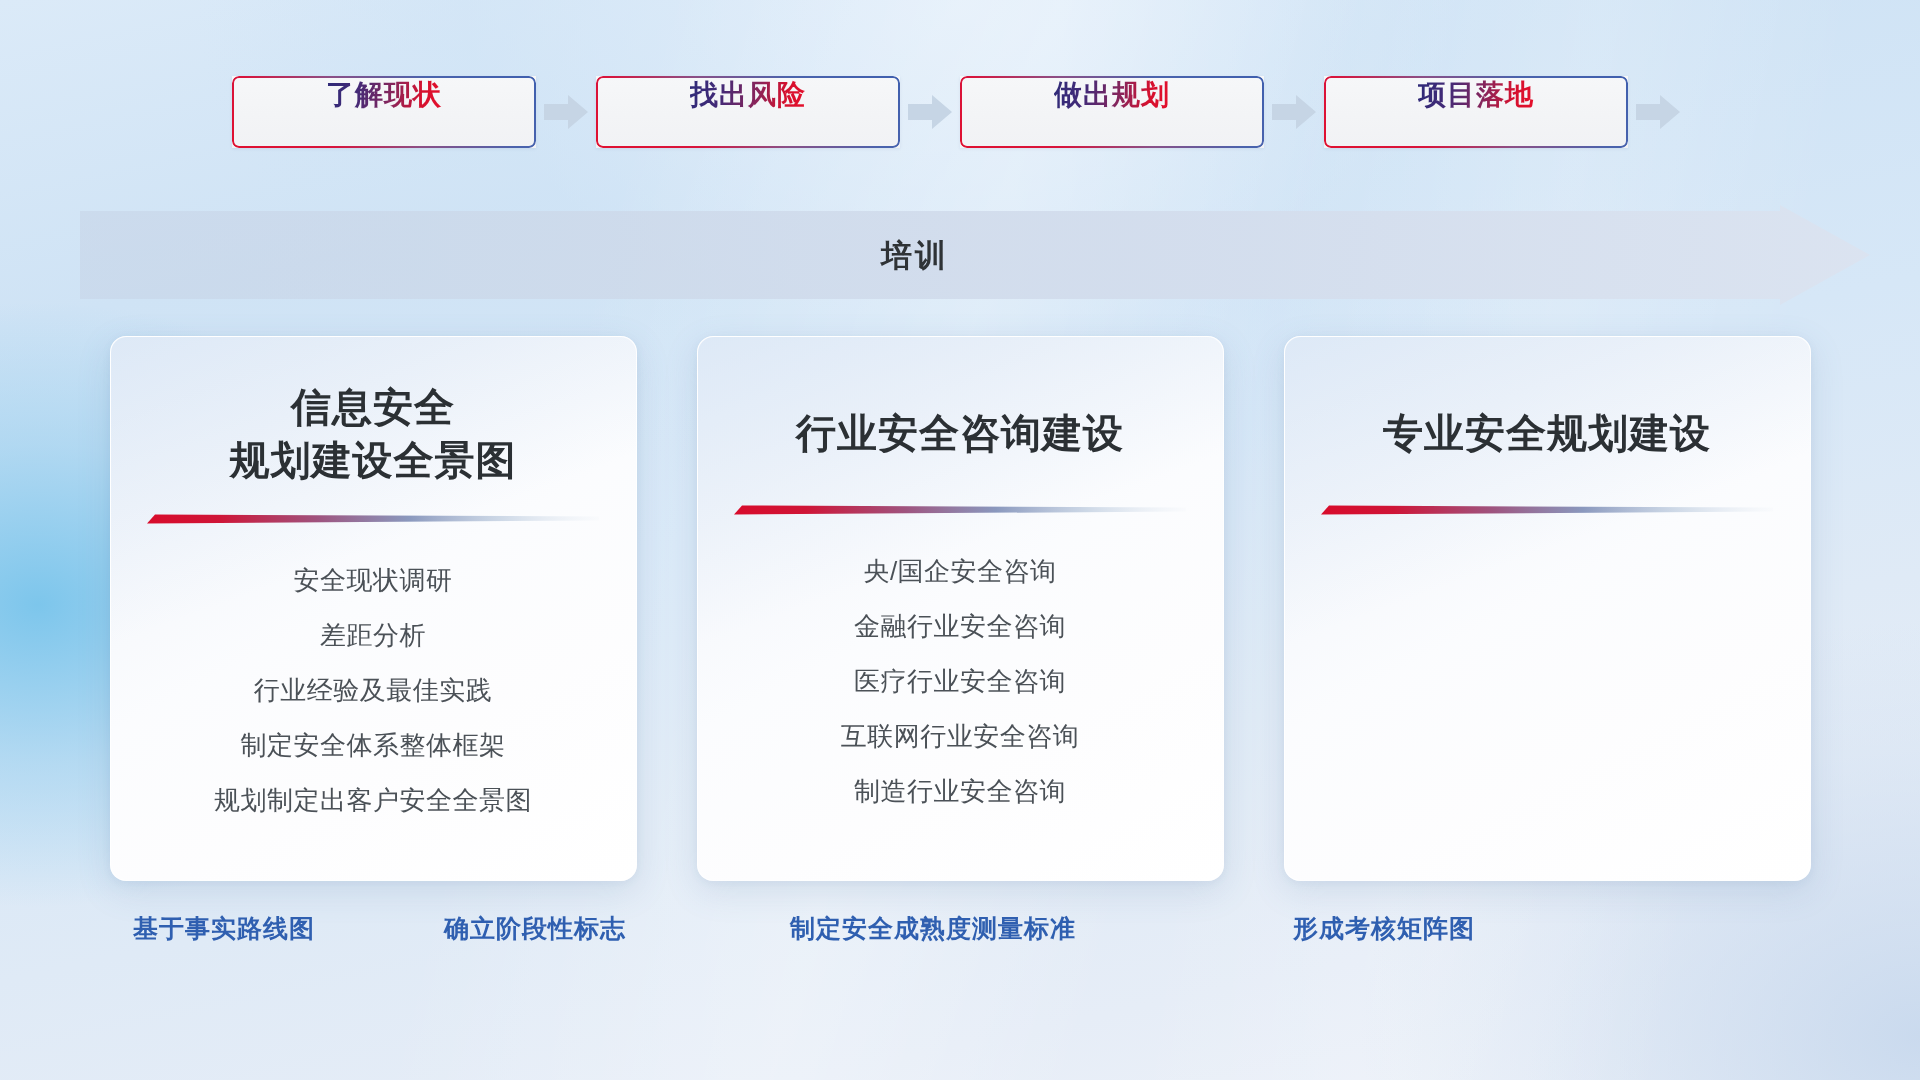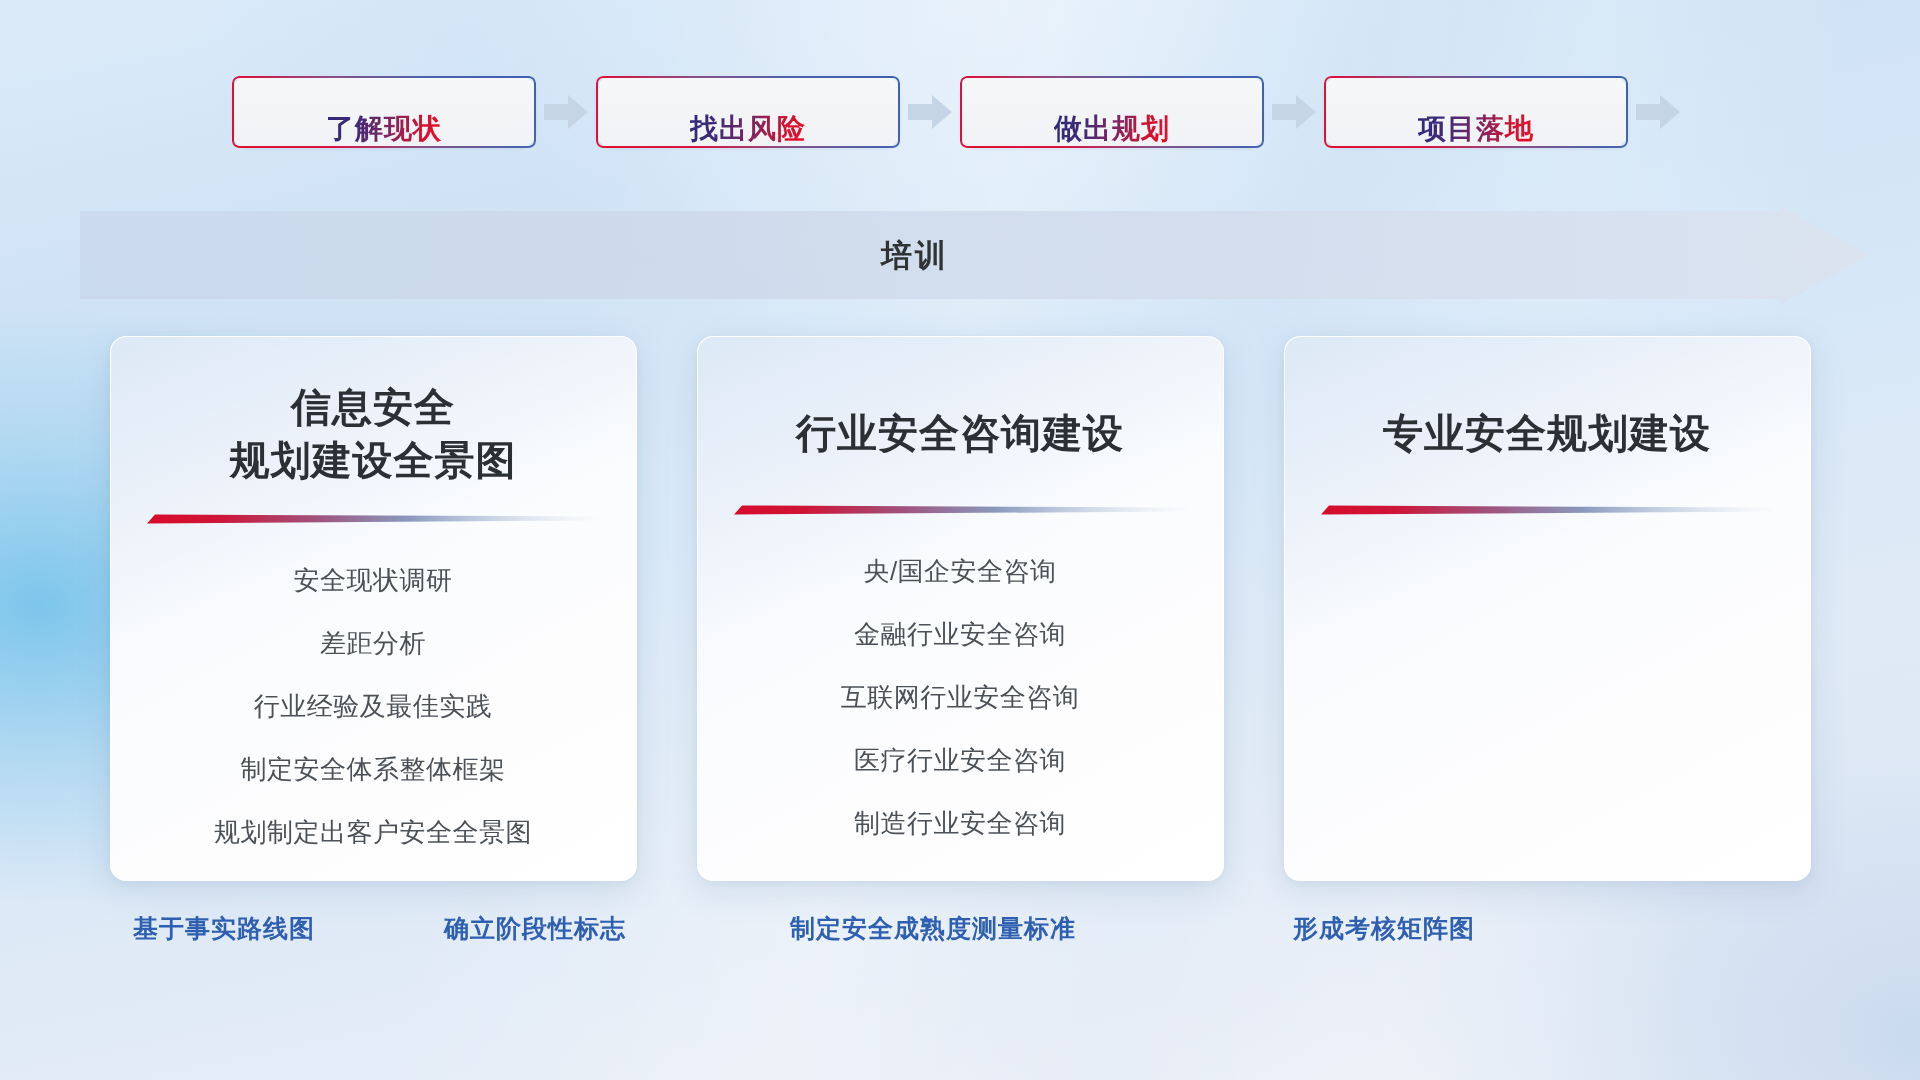--- a/index.html
+++ b/index.html
@@ -24,22 +24,22 @@
   }
 
   
   .steps {
     position: absolute; left: 0; top: 76px; width: 1920px; height: 72px;
     display: flex; align-items: center; justify-content: center; gap: 0px;
     z-index: 6;
   }
   .step {
     width: 304px; height: 72px;
-    display: flex; align-items: flex-end; justify-content: center;
-    border-radius: 16px;
+    display: flex; align-items: flex-start; justify-content: center;
+    border-radius: 0;
     background: linear-gradient(180deg, #f6f7f9 0%, #f3f4f6 55%, #f1f2f5 100%);
     position: relative;
     box-shadow: 0 1px 3px rgba(80,110,150,0.10);
   }
   
   .step::before {
     content: ""; position: absolute; inset: 0; border-radius: 7px; padding: 2px;
     background: linear-gradient(218deg, #3f5fae 0%, #4a63ad 28%, #8b4f86 52%, #d8143c 74%, #e01030 100%);
     -webkit-mask: linear-gradient(#000 0 0) content-box, linear-gradient(#000 0 0);
     -webkit-mask-composite: xor; mask-composite: exclude;
@@ -96,21 +96,21 @@
     white-space: pre-line;
   }
   .card-divider {
     position: relative; z-index: 2;
     width: 452px; height: 12px; margin-top: 26px;
   }
   .card-divider svg { display:block; }
   .card-list {
     position: relative; z-index: 2;
     margin-top: 30px; display: flex; flex-direction: column; align-items: center;
-    gap: 12px;
+    gap: 4px;
   }
   .card-list-item {
     font-size: 26px; color: #4b5157; line-height: 51px; letter-spacing: 0.5px;
     text-align: center;
   }
 
   
   .captions {
     position: absolute; left: 0; top: 912px; width: 1920px; height: 40px; z-index: 6;
   }
@@ -226,22 +226,22 @@
               <stop offset="78%" stop-color="#9fb4cf" stop-opacity="0.50"></stop>
               <stop offset="100%" stop-color="#cfdbe8" stop-opacity="0.05"></stop>
             </linearGradient>
           </defs>
           <path d="M8 1.5 L452 3.5 L452 7.5 L0 10.5 Z" fill="url(#dg1)"></path>
         </svg>
       </div>
       <div class="card-list">
         <div class="card-list-item">央/国企安全咨询</div>
         <div class="card-list-item">金融行业安全咨询</div>
+        <div class="card-list-item">医疗行业安全咨询</div>
         <div class="card-list-item">互联网行业安全咨询</div>
-        <div class="card-list-item">医疗行业安全咨询</div>
         <div class="card-list-item">制造行业安全咨询</div>
       </div>
     </div>
 
     <div class="card">
       <div class="card-title" style="margin-top:26px">专业安全规划建设</div>
       <div class="card-divider" style="margin-top:44px">
         <svg width="452" height="12" viewBox="0 0 452 12">
           <defs>
             <linearGradient id="dg2" x1="0" y1="0" x2="1" y2="0">

